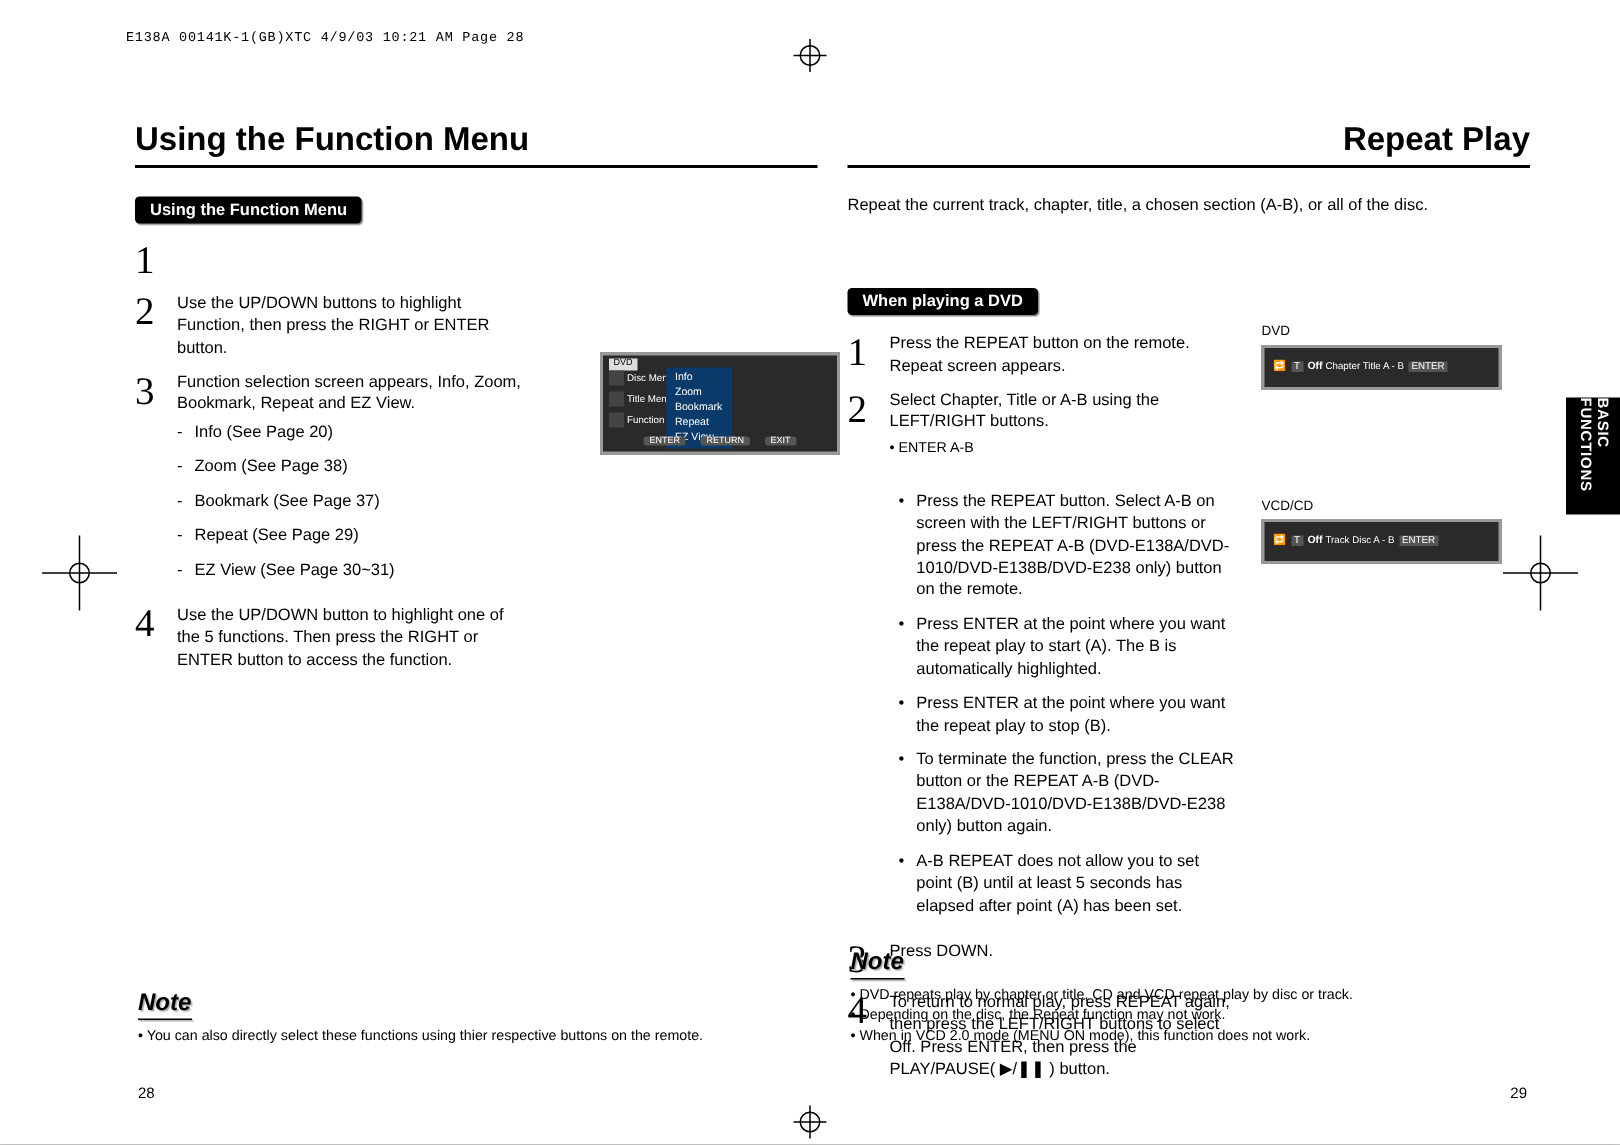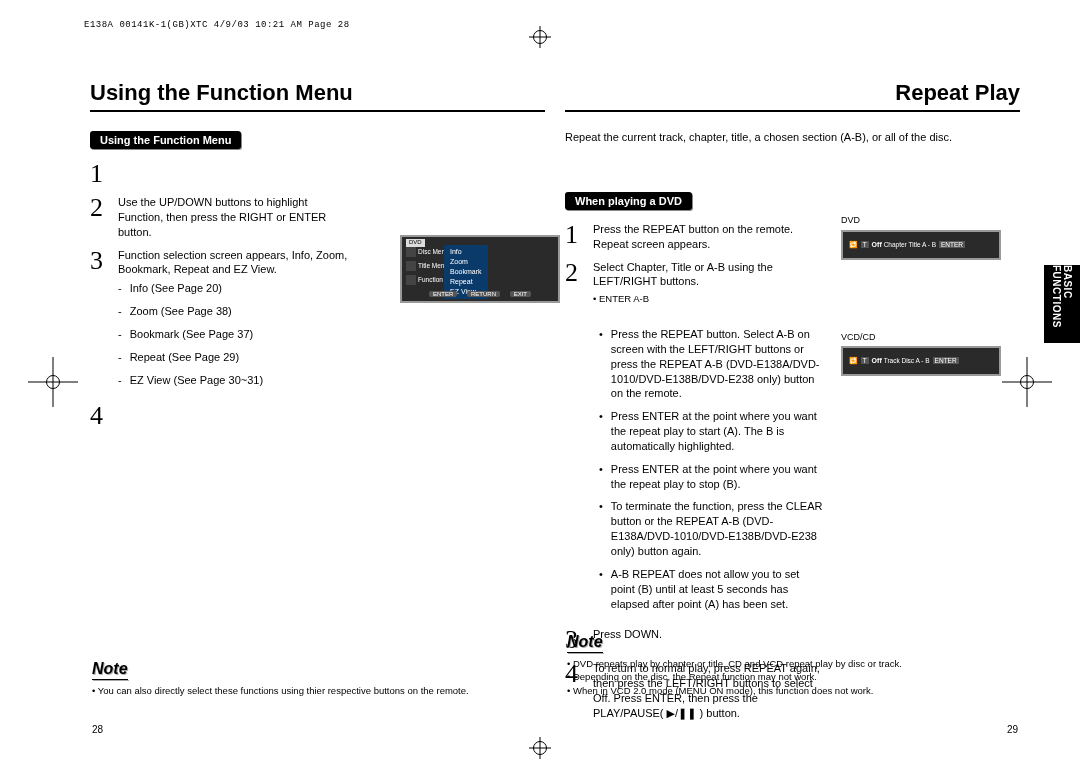--- a/index.html
+++ b/index.html
@@ -114,20 +114,21 @@
                   <li>Info (See Page 20)</li>
                   <li>Zoom (See Page 38)</li>
                   <li>Bookmark (See Page 37)</li>
                   <li>Repeat (See Page 29)</li>
                   <li>EZ View (See Page 30~31)</li>
                 </ul>
               </div>
               </li>
           <li>
                 <span class="num">4</span>
+              <span>Use the UP/DOWN button to highlight one of the 5 functions. Then press the RIGHT or ENTER button to access the function.</span>
               </li>
         </ol>
         </div>
 
         <div class="osds left">
           <div class="osd-box">
             <span class="osd-dvd">DVD</span>
             <div class="osd-left">
               <div><span class="osd-icons"></span><span>Disc Menu</span></div>
               <div><span class="osd-icons"></span><span>Title Menu</span></div>

